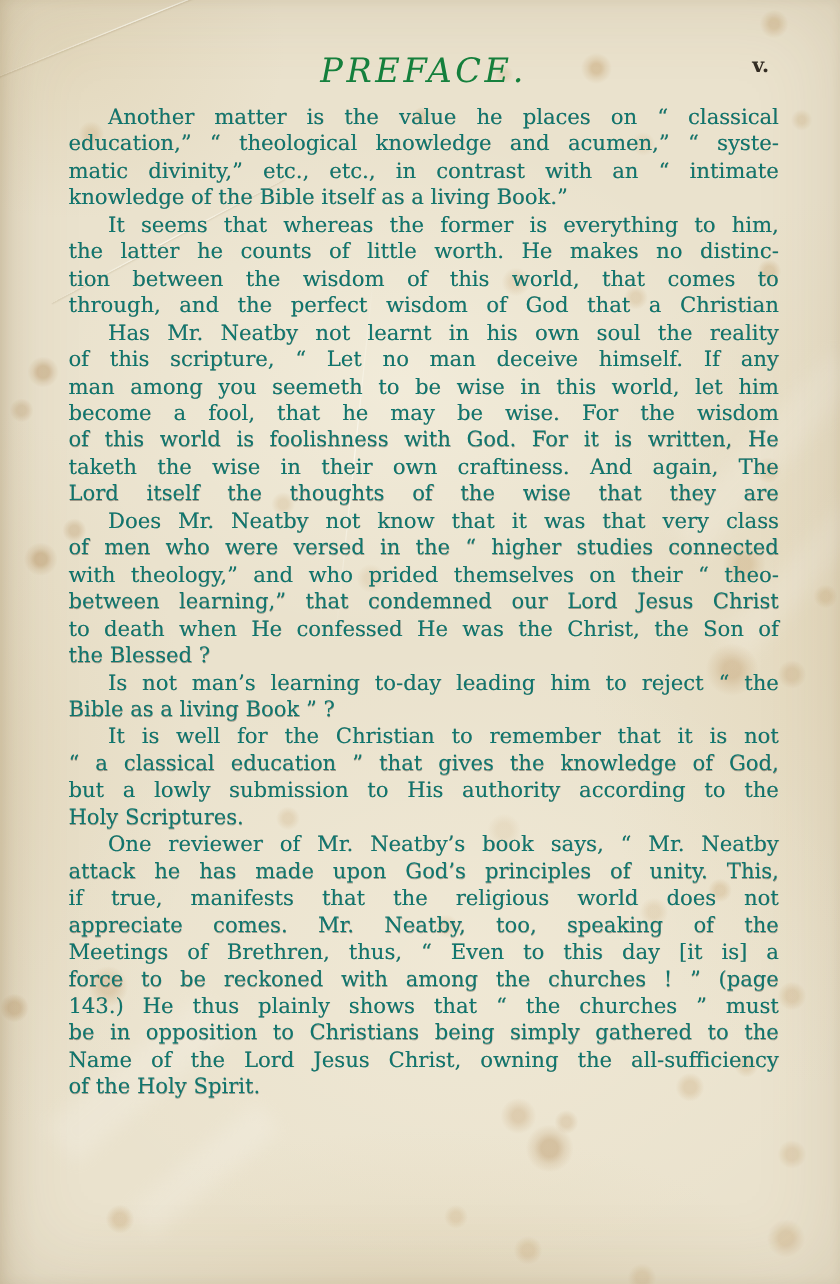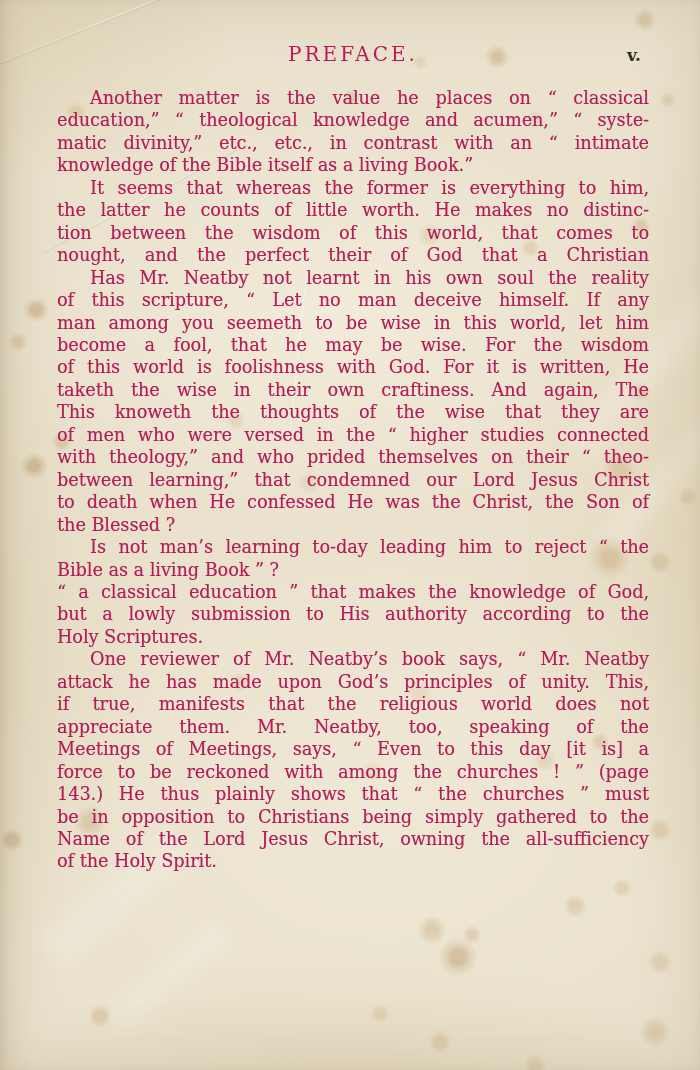--- a/index.html
+++ b/index.html
@@ -88,32 +88,32 @@
   .ghost-4 { left: 100px; top: 960px; width: 140px; height: 30px; transform: rotate(-40deg); }
   
   .vignette { position: absolute; inset: 0; pointer-events: none;
     box-shadow: inset 0 0 70px rgba(120,95,50,.16), inset 0 0 10px rgba(120,95,50,.10); }
 
   .header-row {
     position: absolute; left: 57px; top: 42px; width: 592px; height: 26px;
   }
   .page-title {
     position: absolute; left: 0; right: 0; text-align: center;
-    font-size: 20px; letter-spacing: 3px;
-    color: #be185d;
+    font-style: italic; font-size: 28px; letter-spacing: 3px;
+    color: #15803d;
   }
   .page-number {
     position: absolute; right: 8px; top: 3px;
     font-weight: bold; font-size: 17px; color: #332d24;
   }
 
   .textblock {
     position: absolute; left: 57px; top: 87px; width: 592px;
     font-size: 17.6px; line-height: 22.45px;
-    color: #be185d;
+    color: #0f766e;
     text-shadow: 0.25px 0.25px 0 rgba(52,46,36,.4);
   }
   .line { text-align: justify; text-align-last: justify; }
   .line.first { text-indent: 33px; }
   .line.last  { text-align: center; text-align-last: left; }
 </style>
 </head>
 <body>
 
 <div class="paper"></div>
@@ -132,43 +132,45 @@
 </div>
 
 <div class="textblock" id="textblock">
     <div class="line first">Another matter is the value he places on “ classical</div>
     <div class="line">education,” “ theological knowledge and acumen,” “ syste-</div>
     <div class="line">matic divinity,” etc., etc., in contrast with an “ intimate</div>
     <div class="line last">knowledge of the Bible itself as a living Book.”</div>
     <div class="line first">It seems that whereas the former is everything to him,</div>
     <div class="line">the latter he counts of little worth. He makes no distinc-</div>
     <div class="line">tion between the wisdom of this world, that comes to</div>
-    <div class="line">nought, and the perfect their of God that a Christian</div>
+    <div class="line">through, and the perfect wisdom of God that a Christian</div>
     <div class="line first">Has Mr. Neatby not learnt in his own soul the reality</div>
     <div class="line">of this scripture, “ Let no man deceive himself. If any</div>
     <div class="line">man among you seemeth to be wise in this world, let him</div>
     <div class="line">become a fool, that he may be wise. For the wisdom</div>
     <div class="line">of this world is foolishness with God. For it is written, He</div>
     <div class="line">taketh the wise in their own craftiness. And again, The</div>
-    <div class="line">This knoweth the thoughts of the wise that they are</div>
+    <div class="line">Lord itself the thoughts of the wise that they are</div>
+    <div class="line first">Does Mr. Neatby not know that it was that very class</div>
     <div class="line">of men who were versed in the “ higher studies connected</div>
     <div class="line">with theology,” and who prided themselves on their “ theo-</div>
     <div class="line">between learning,” that condemned our Lord Jesus Christ</div>
     <div class="line">to death when He confessed He was the Christ, the Son of</div>
     <div class="line last">the Blessed ?</div>
     <div class="line first">Is not man’s learning to-day leading him to reject “ the</div>
     <div class="line last">Bible as a living Book ” ?</div>
-    <div class="line">“ a classical education ” that makes the knowledge of God,</div>
+    <div class="line first">It is well for the Christian to remember that it is not</div>
+    <div class="line">“ a classical education ” that gives the knowledge of God,</div>
     <div class="line">but a lowly submission to His authority according to the</div>
     <div class="line last">Holy Scriptures.</div>
     <div class="line first">One reviewer of Mr. Neatby’s book says, “ Mr. Neatby</div>
     <div class="line">attack he has made upon God’s principles of unity. This,</div>
     <div class="line">if true, manifests that the religious world does not</div>
-    <div class="line">appreciate them. Mr. Neatby, too, speaking of the</div>
-    <div class="line">Meetings of Meetings, says, “ Even to this day [it is] a</div>
+    <div class="line">appreciate comes. Mr. Neatby, too, speaking of the</div>
+    <div class="line">Meetings of Brethren, thus, “ Even to this day [it is] a</div>
     <div class="line">force to be reckoned with among the churches ! ” (page</div>
     <div class="line">143.) He thus plainly shows that “ the churches ” must</div>
     <div class="line">be in opposition to Christians being simply gathered to the</div>
     <div class="line">Name of the Lord Jesus Christ, owning the all-sufficiency</div>
     <div class="line last">of the Holy Spirit.</div>
   </div>
 
 <div class="vignette"></div>
 
 </body></html>

